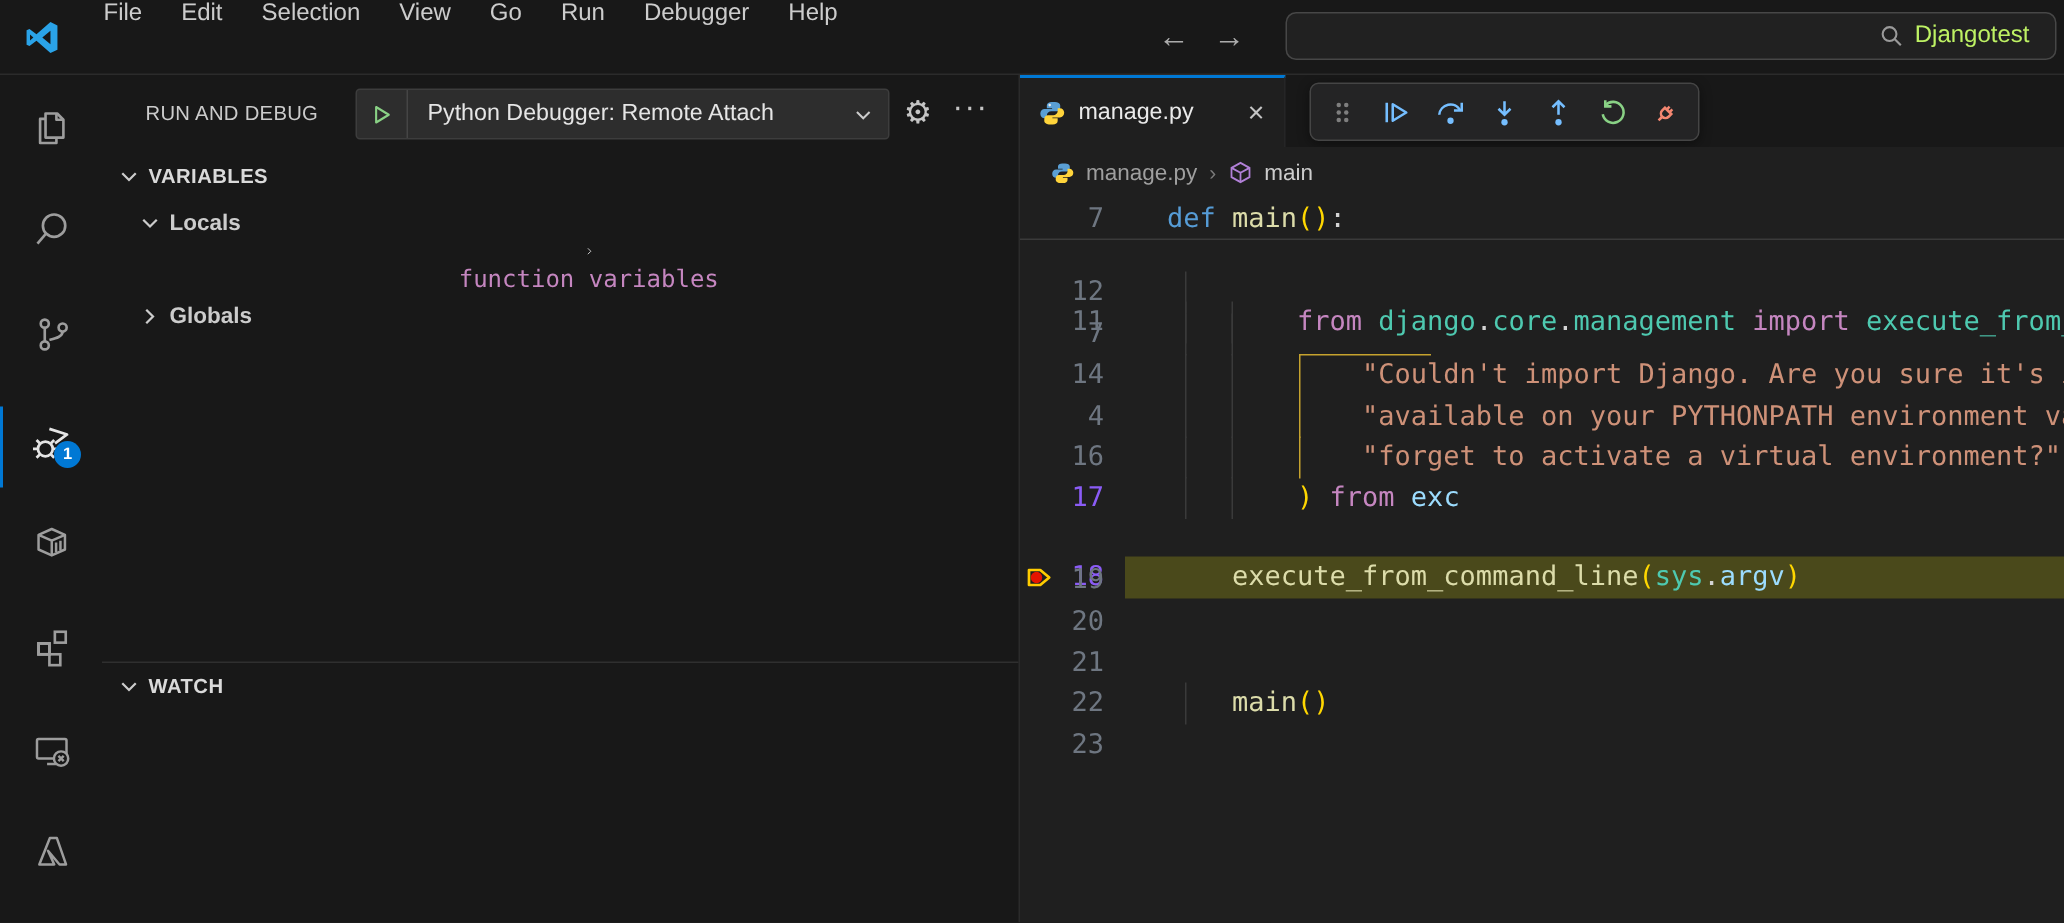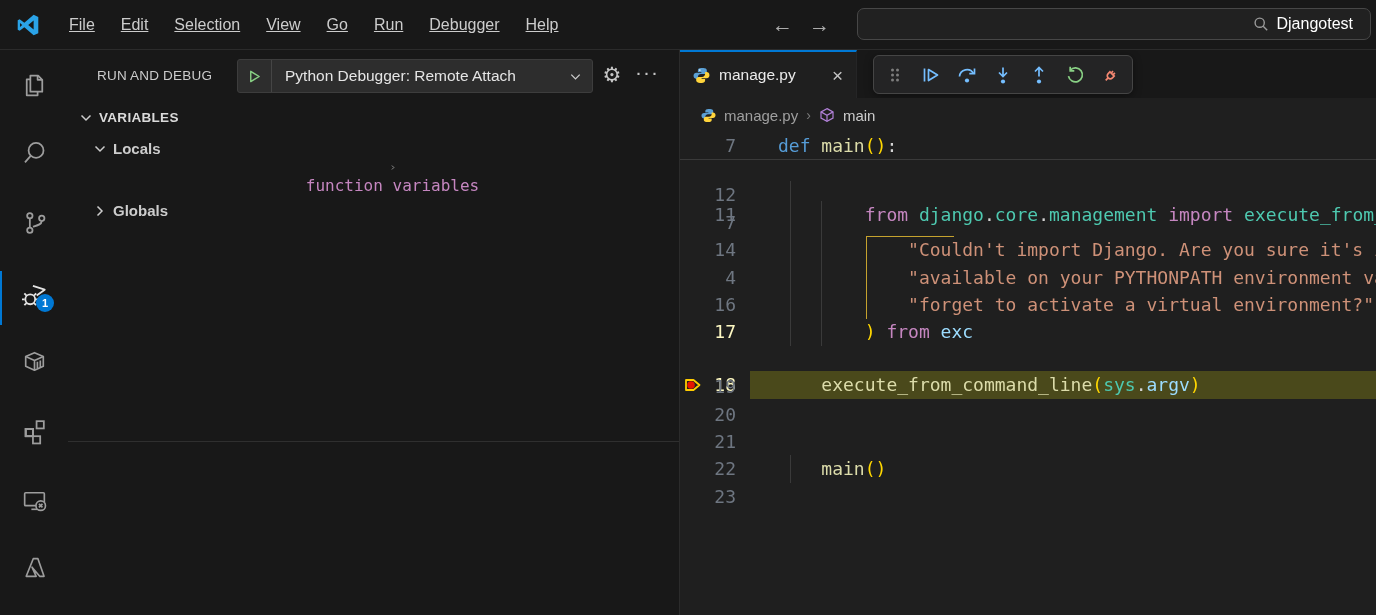--- a/index.html
+++ b/index.html
@@ -3,25 +3,25 @@
 <meta charset="utf-8">
 <style>
   html,body{margin:0;padding:0;background:#1f1f1f;}
   body{position:relative;width:1376px;height:615px;overflow:hidden;
        font-family:"Liberation Sans",sans-serif;color:#ccc;}
   svg{display:block}
 
   
   .titlebar{position:absolute;left:0;top:0;width:1376px;height:50px;background:#181818;border-bottom:1px solid #2b2b2b;box-sizing:border-box;}
   .logo{position:absolute;left:15px;top:12px;}
-  .menus{position:absolute;left:56px;top:0;height:49px;display:flex;align-items:center;text-decoration:underline;}
+  .menus{position:absolute;left:56px;top:0;height:49px;display:flex;}
   .menu-item{padding:0 13px;font-size:16px;color:#cccccc;cursor:default;}
   .nav{position:absolute;left:772px;top:0;height:49px;display:flex;align-items:center;gap:16px;color:#c5c5c5;font-size:21px;}
   .nav span{opacity:.85}
-  .searchbox{position:absolute;left:857px;right:5px;top:8px;height:32px;background:#212121;border:1px solid #474747;border-radius:7px;box-sizing:border-box;display:flex;align-items:center;justify-content:flex-end;padding-right:17px;gap:8px;color:#ffffff;font-size:16px;}
+  .searchbox{position:absolute;left:857px;right:5px;top:8px;height:32px;background:#212121;border:1px solid #474747;border-radius:7px;box-sizing:border-box;display:flex;align-items:center;justify-content:flex-end;padding-right:17px;gap:8px;color:#bef264;font-size:16px;}
 
   
   .activitybar{position:absolute;left:0;top:50px;width:68px;height:565px;background:#181818;}
   .ab-item{position:absolute;left:0;width:68px;height:52px;display:flex;align-items:center;justify-content:center;color:#9d9d9d;}
   .ab-item.active{color:#e4e4e4;}
   .ab-ind{position:absolute;left:0;top:2px;width:2px;height:54px;background:#0078d4;}
   .badge{position:absolute;left:36px;top:25px;width:18px;height:18px;border-radius:50%;background:#0078d4;color:#fff;font-size:11px;display:flex;align-items:center;justify-content:center;font-weight:bold;}
 
   
   .sidebar{position:absolute;left:68px;top:50px;width:612px;height:565px;background:#181818;border-right:1px solid #2b2b2b;box-sizing:border-box;}
@@ -46,21 +46,21 @@
   .tab-label{font-size:15.5px;color:#eaeaea;}
   .tab-close{margin-left:auto;font-size:19px;color:#c5c5c5;line-height:1;}
   .dbg-toolbar{position:absolute;left:193px;top:5px;height:39px;background:#242425;border:1px solid #454545;border-radius:6px;box-sizing:border-box;display:flex;align-items:center;padding:0 3px;box-shadow:0 2px 8px rgba(0,0,0,.4);}
   .dbg-btn{width:36px;height:33px;display:flex;align-items:center;justify-content:center;border-radius:5px;}
   .breadcrumbs{position:absolute;left:0;top:48px;right:0;height:34px;display:flex;align-items:center;padding-left:21px;gap:8px;font-size:15px;color:#9f9f9f;background:#1f1f1f;}
   .bc-sep{color:#7a7a7a;font-size:14px;}
 
   .code{position:absolute;left:0;top:82px;right:0;bottom:0;}
   .cl{position:absolute;left:0;right:0;height:28px;font:18px/28px "DejaVu Sans Mono",monospace;}
   .ln{position:absolute;left:0;top:0;width:56px;text-align:right;color:#6e7681;}
-  .ln.on{color:#fef9c3;}
+  .ln.on{color:#8b5cf6;}
   .lc{position:absolute;left:98px;top:0;white-space:pre;color:#d4d4d4;}
   .hl{position:absolute;left:70px;right:0;top:0;bottom:0;background:#4a491b;}
   .g{position:absolute;top:0;bottom:0;width:1px;background:#3a3a3a;}
   .gy{position:absolute;top:0;bottom:0;width:1px;background:#c5a22e;}
   .gyt{position:absolute;height:1px;width:88px;background:#c5a22e;top:0;}
   .bp{position:absolute;left:3px;top:3px;}
   .sticky{position:absolute;left:0;top:0;right:0;height:28px;background:#1f1f1f;border-bottom:1px solid #3a3a3a;box-sizing:border-box;z-index:6;font:18px/27px "DejaVu Sans Mono",monospace;}
 
   .tk-kw{color:#C586C0}.tk-def{color:#569CD6}.tk-fn{color:#DCDCAA}.tk-type{color:#4EC9B0}
   .tk-var{color:#9CDCFE}.tk-str{color:#CE9178}.tk-pun{color:#D4D4D4}.tk-br{color:#FFD700}
@@ -203,20 +203,26 @@
       </div>
       <div class="row" style="top: 145px; padding-left: 24px;">
         <svg width="16" height="16" viewBox="0 0 16 16">
           <path d="M5.5 3.5 10 8l-4.5 4.5" fill="none" stroke="#cccccc" stroke-width="1.5"></path>
         </svg>
         <span class="lbl bold">Globals</span>
       </div>
     </div>
 
   <div class="divider" style="top:391px"></div>
+  <div class="row" style="top:392px;padding-left:10px">
+    <svg width="16" height="16" viewBox="0 0 16 16">
+        <path d="M3.5 5.5 8 10l4.5-4.5" fill="none" stroke="#cccccc" stroke-width="1.5"></path>
+      </svg>
+    <span class="sec-title">WATCH</span>
+  </div>
 </div>
 
 <div class="editor">
   <div class="tabbar">
     <div class="tab">
       <svg width="17" height="17" viewBox="0 0 16 16">
         <path d="M7.7 1C5.9 1 4.6 1.8 4.6 3.2v1.6h3.3v.6H3.2C1.7 5.4.5 6.6.5 8.3s1.2 2.9 2.7 2.9h1.4V9.4c0-1.5 1.3-2.7 2.8-2.7h3.3c1.3 0 2.3-1 2.3-2.3V3.2C13 1.8 11.5 1 9.7 1z" fill="#5a9fd4"></path>
         <path d="M8.3 15c1.8 0 3.1-.8 3.1-2.2v-1.6H8.1v-.6h4.7c1.5 0 2.7-1.2 2.7-2.9S14.3 4.8 12.8 4.8h-1.4v1.8c0 1.5-1.3 2.7-2.8 2.7H5.3C4 9.3 3 10.3 3 11.6v1.2C3 14.2 4.8 15 6.6 15z" fill="#ffd43b"></path>
         <circle cx="6.4" cy="2.9" r=".8" fill="#eee"></circle>
       </svg>

